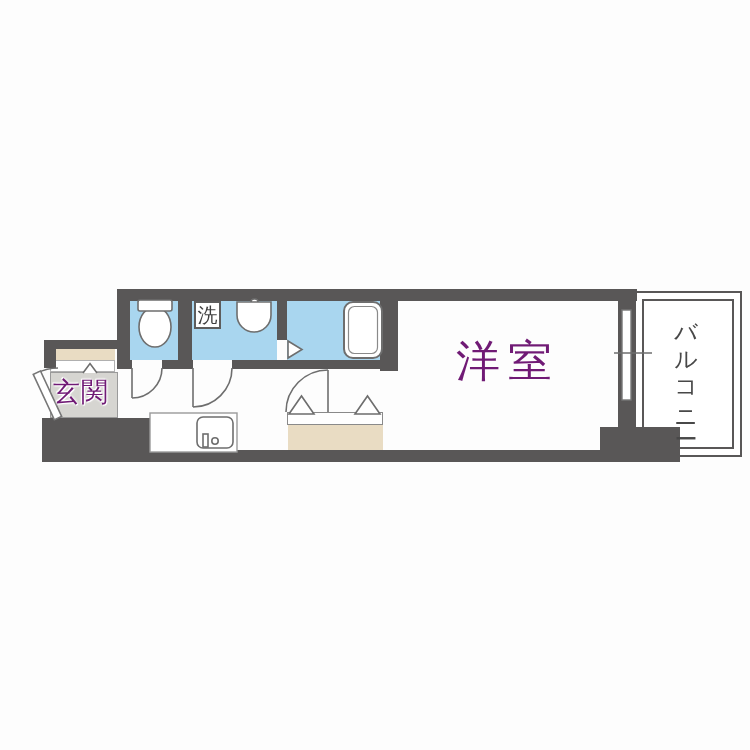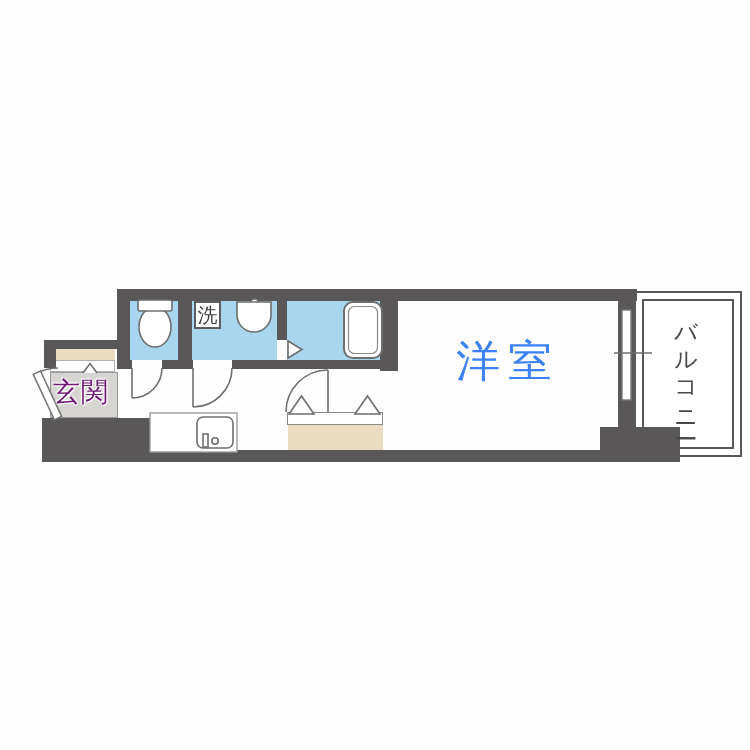--- a/index.html
+++ b/index.html
@@ -9,21 +9,21 @@
   }
   .abs{position:absolute;}
   .wall{position:absolute;background:var(--wall,#595757);}
   .floor-blue{position:absolute;background:var(--water,#a9d6ef);}
   .floor-beige{position:absolute;background:var(--beige,#e9dcc3);}
   .genkan-floor{position:absolute;background:var(--entgray,#d6d5d1);border:1px solid #9a9a9a;box-sizing:border-box;}
   .shoe-front{position:absolute;background:#fff;border:1px solid #b0b0b0;box-sizing:border-box;}
   .closet-door{position:absolute;background:#fff;border:1.5px solid #8a8a8a;box-sizing:border-box;}
   .balcony-rect{position:absolute;background:#fff;border:2px solid var(--wall,#595757);box-sizing:border-box;}
   .label{position:absolute;color:#701a75;line-height:1.15;white-space:nowrap;}
-  .label-yoshitsu{font-size:44px;letter-spacing:8px;color:#3b82f6;text-align:center;}
+  .label-yoshitsu{font-size:44px;letter-spacing:8px;color:#701a75;text-align:center;}
   .label-genkan{font-size:27px;letter-spacing:1px;text-shadow:0 0 3px #fff,0 0 3px #fff,1px 1px 0 #fff,-1px -1px 0 #fff;}
   .label-balcony{font-size:23px;letter-spacing:4px;color:#484848;writing-mode:vertical-rl;text-orientation:upright;}
   .sen-box{position:absolute;background:#fff;border:2px solid #5d5d5d;box-sizing:border-box;
     display:flex;align-items:center;justify-content:center;font-size:20px;color:#3f3f3f;}
   svg{position:absolute;left:0;top:0;pointer-events:none;}
 </style>
 </head>
 <body>
 
 <div id="stage" style="--wall: #595757; --water: #a9d6ef; --beige: #e9dcc3; --entgray: #d6d5d1;">

